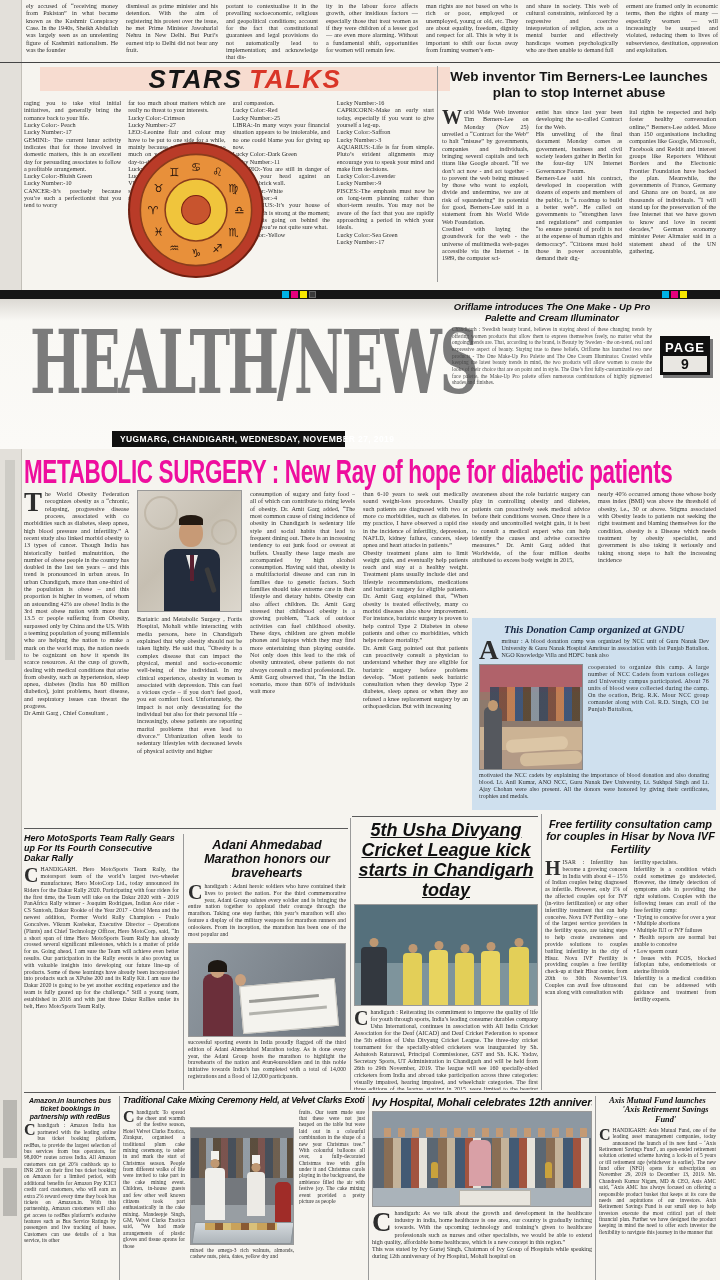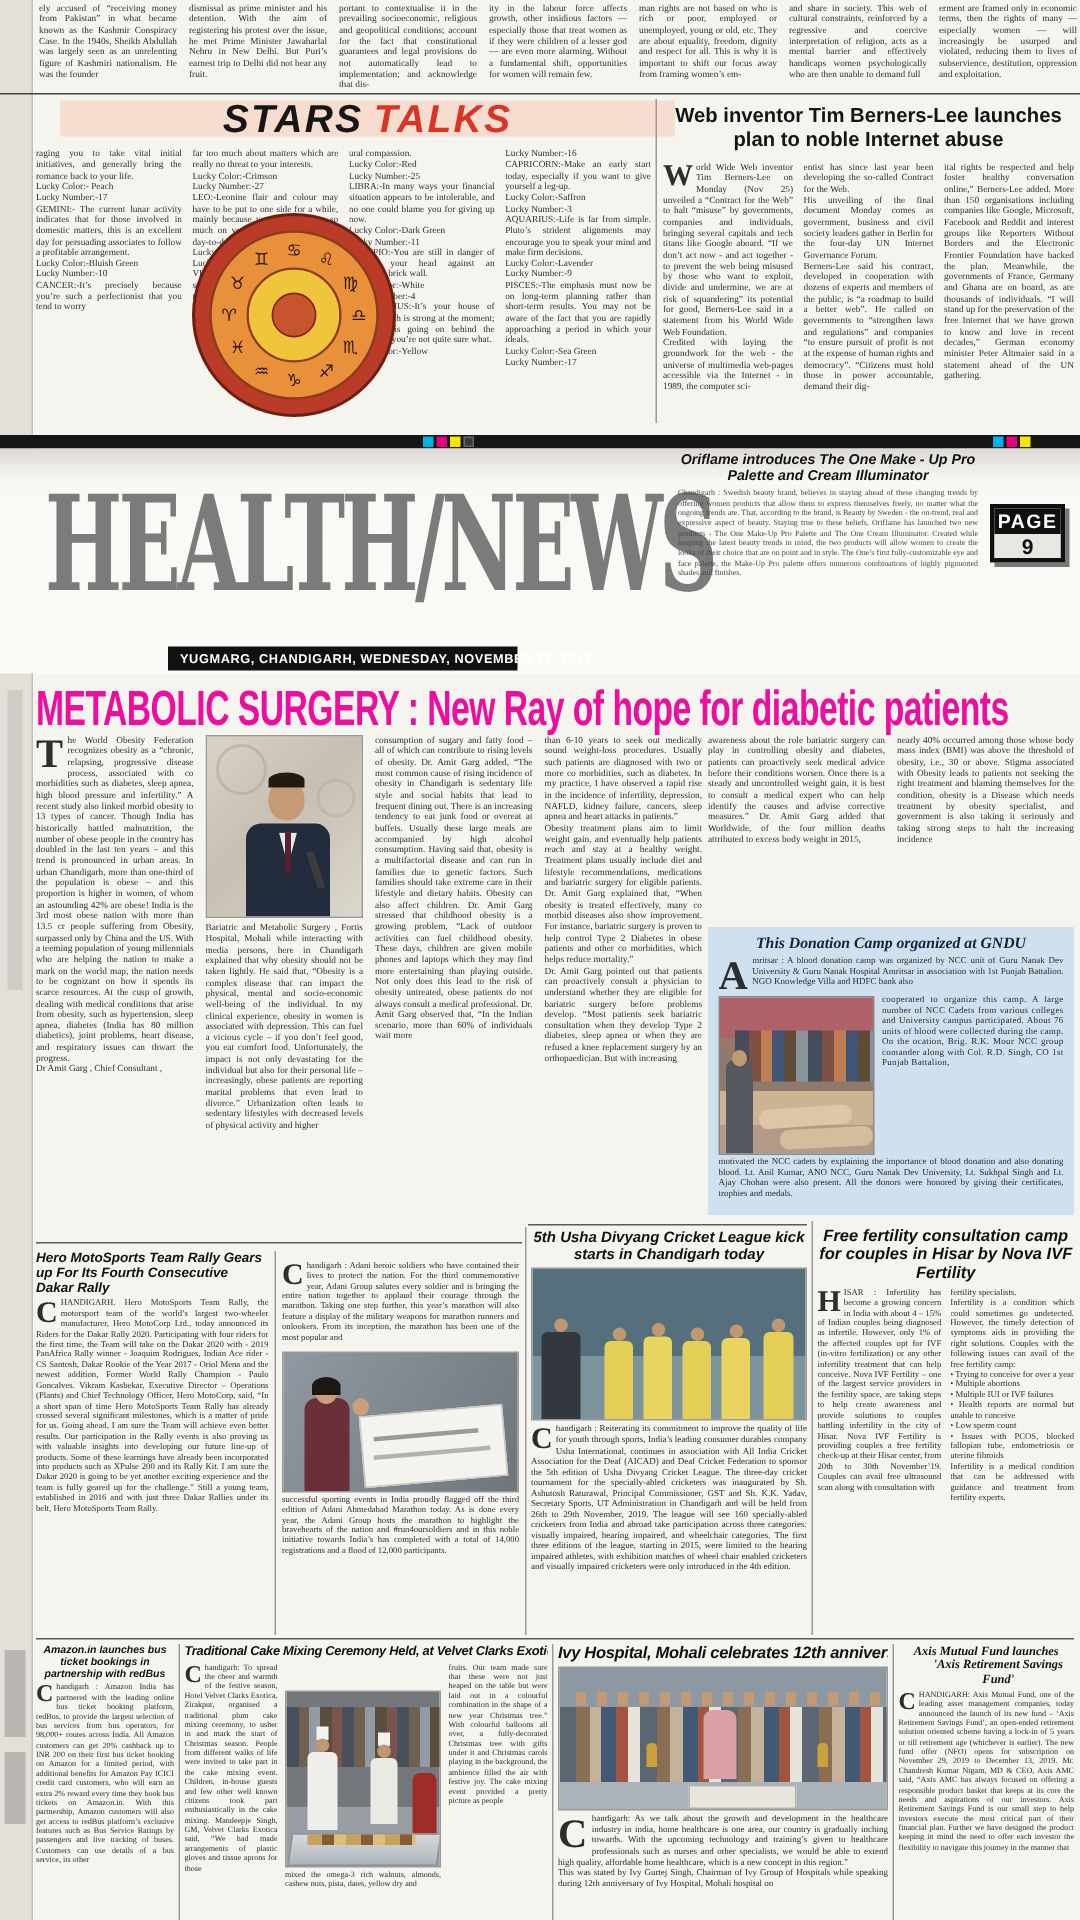--- a/index.html
+++ b/index.html
@@ -115,21 +115,21 @@
           <text x="29.6" y="45">♉</text>
           <text x="45" y="29.6">♊</text>
         <text x="66" y="24">♋</text>
           <text x="87" y="29.6">♌</text>
           <text x="102.4" y="45">♍</text>
       </g>
     </svg>
   </div>
   <div class="vrule" style="left:437px;top:66px;height:216px;"></div>
 
-  <div class="abs web-head" style="left:442px;top:69px;width:274px;">Web inventor Tim Berners-Lee launches plan to noble Internet abuse</div>
+  <div class="abs web-head" style="left:442px;top:69px;width:274px;">Web inventor Tim Berners-Lee launches plan to stop Internet abuse</div>
   <div class="abs cols" style="left:442px;top:108px;width:274px;height:174px;gap:7px;">
     <div class="col bt prelines"><span class="dc">W</span><span>orld Wide Web inventor Tim Berners-Lee on Monday (Nov 25) unveiled a “Contract for the Web” to halt “misuse” by governments, companies and individuals, bringing several capitals and tech titans like Google aboard. “If we don’t act now - and act together - to prevent the web being misused by those who want to exploit, divide and undermine, we are at risk of squandering” its potential for good, Berners-Lee said in a statement from his World Wide Web Foundation.
 Credited with laying the groundwork for the web - the universe of multimedia web-pages accessible via the Internet - in 1989, the computer sci-</span></div>
     <div class="col bt prelines">entist has since last year been developing the so-called Contract for the Web.
 His unveiling of the final document Monday comes as government, business and civil society leaders gather in Berlin for the four-day UN Internet Governance Forum.
 Berners-Lee said his contract, developed in cooperation with dozens of experts and members of the public, is “a roadmap to build a better web”. He called on governments to “strengthen laws and regulations” and companies “to ensure pursuit of profit is not at the expense of human rights and democracy”. “Citizens must hold those in power accountable, demand their dig-</div>
     <div class="col bt prelines">ital rights be respected and help foster healthy conversation online,” Berners-Lee added. More than 150 organisations including companies like Google, Microsoft, Facebook and Reddit and interest groups like Reporters Without Borders and the Electronic Frontier Foundation have backed the plan. Meanwhile, the governments of France, Germany and Ghana are on board, as are thousands of individuals. “I will stand up for the preservation of the free Internet that we have grown to know and love in recent decades,” German economy minister Peter Altmaier said in a statement ahead of the UN gathering.</div>
   </div>
 
   <div class="abs regbar" style="left:0;top:290px;width:720px;height:9px;">
@@ -204,35 +204,36 @@
   <div class="vrule" style="left:183px;top:834px;height:256px;"></div>
   <div class="vrule" style="left:350px;top:818px;height:272px;"></div>
   <div class="vrule" style="left:541px;top:814px;height:276px;"></div>
 
   <div class="abs" style="left:24px;top:833px;width:155px;height:257px;overflow:hidden;">
     <div class="h-it" style="font-size:9px;text-align:left;">Hero MotoSports Team Rally Gears up For Its Fourth Consecutive Dakar Rally</div>
     <div class="bt" style="font-size:5.8px;margin-top:3px;"><span class="dc">C</span><span>HANDIGARH. Hero MotoSports Team Rally, the motorsport team of the world’s largest two-wheeler manufacturer, Hero MotoCorp Ltd., today announced its Riders for the Dakar Rally 2020. Participating with four riders for the first time, the Team will take on the Dakar 2020 with - 2019 PanAfrica Rally winner - Joaquim Rodrigues, Indian Ace rider - CS Santosh, Dakar Rookie of the Year 2017 - Oriol Mena and the newest addition, Former World Rally Champion - Paulo Goncalves. Vikram Kasbekar, Executive Director – Operations (Plants) and Chief Technology Officer, Hero MotoCorp, said, “In a short span of time Hero MotoSports Team Rally has already crossed several significant milestones, which is a matter of pride for us. Going ahead, I am sure the Team will achieve even better results. Our participation in the Rally events is also proving us with valuable insights into developing our future line-up of products. Some of these learnings have already been incorporated into products such as XPulse 200 and its Rally Kit. I am sure the Dakar 2020 is going to be yet another exciting experience and the team is fully geared up for the challenge.” Still a young team, established in 2016 and with just three Dakar Rallies under its belt, Hero MotoSports Team Rally.</span></div>
   </div>
 
   <div class="abs" style="left:188px;top:838px;width:158px;height:252px;overflow:hidden;">
+    <div class="h-it" style="font-size:12.5px;">Adani Ahmedabad Marathon honors our bravehearts</div>
     <div class="bt" style="font-size:5.8px;margin-top:3px;height:58px;"><span class="dc">C</span><span>handigarh : Adani heroic soldiers who have contained their lives to protect the nation. For the third commemorative year, Adani Group salutes every soldier and is bringing the entire nation together to applaud their courage through the marathon. Taking one step further, this year’s marathon will also feature a display of the military weapons for marathon runners and onlookers. From its inception, the marathon has been one of the most popular and</span></div>
     <div style="position:relative;width:158px;height:94px;margin-top:2px;border:1px solid #999;background:linear-gradient(120deg,#9099a1,#6e757d);overflow:hidden;">
       <div style="position:absolute;left:14px;bottom:0;width:30px;height:62px;background:#6b2f3a;border-radius:8px 8px 0 0;"></div>
       <div style="position:absolute;left:21px;bottom:58px;width:15px;height:17px;border-radius:50%;background:#c9a07e;"></div>
       <div style="position:absolute;left:19px;bottom:64px;width:19px;height:12px;border-radius:50% 50% 0 0;background:#1d1712;"></div>
       <div style="position:absolute;left:46px;bottom:50px;width:11px;height:12px;border-radius:50%;background:#c9a07e;"></div>
       <div style="position:absolute;left:52px;bottom:6px;width:96px;height:48px;background:#f4f3ee;border:1px solid #c9c7c0;transform:rotate(-5deg);"></div>
       <div style="position:absolute;left:60px;bottom:36px;width:70px;height:3px;background:#9b9b96;transform:rotate(-5deg);"></div>
       <div style="position:absolute;left:60px;bottom:24px;width:78px;height:3px;background:#b3b3ad;transform:rotate(-5deg);"></div>
     </div>
     <div class="bt" style="font-size:5.8px;margin-top:2px;height:48px;">successful sporting events in India proudly flagged off the third edition of Adani Ahmedabad Marathon today. As is done every year, the Adani Group hosts the marathon to highlight the bravehearts of the nation and #run4oursoldiers and in this noble initiative towards India’s has completed with a total of 14,000 registrations and a flood of 12,000 participants.</div>
   </div>
 
   <div class="abs" style="left:354px;top:820px;width:184px;height:270px;overflow:hidden;">
-    <div class="h-it" style="font-size:10px;">5th Usha Divyang Cricket League kick starts in Chandigarh today</div>
+    <div class="h-it" style="font-size:18px;text-decoration:underline;">5th Usha Divyang Cricket League kick starts in Chandigarh today</div>
     <div style="position:relative;width:184px;height:102px;margin-top:3px;border:1px solid #999;background:linear-gradient(#55707c 0 58%, #7e949c 58% 100%);overflow:hidden;">
       <div class="fig" style="left:6px;bottom:0;width:26px;height:58px;background:#33383f;"></div>
       <div class="fig" style="left:48px;bottom:0;width:19px;height:52px;background:#e3cf58;"></div>
       <div class="fig" style="left:74px;bottom:0;width:19px;height:55px;background:#e8d45f;"></div>
       <div class="fig" style="left:100px;bottom:0;width:19px;height:52px;background:#e3cf58;"></div>
       <div class="fig" style="left:126px;bottom:0;width:19px;height:54px;background:#e8d45f;"></div>
       <div class="fig" style="left:154px;bottom:0;width:20px;height:58px;background:#e3cf58;"></div>
     </div>
     <div class="bt" style="font-size:6px;margin-top:3px;"><span class="dc">C</span><span>handigarh : Reiterating its commitment to improve the quality of life for youth through sports, India’s leading consumer durables company Usha International, continues in association with All India Cricket Association for the Deaf (AICAD) and Deaf Cricket Federation to sponsor the 5th edition of Usha Divyang Cricket League. The three-day cricket tournament for the specially-abled cricketers was inaugurated by Sh. Ashutosh Raturawal, Principal Commissioner, GST and Sh. K.K. Yadav, Secretary Sports, UT Administration in Chandigarh and will be held from 26th to 29th November, 2019. The league will see 160 specially-abled cricketers from India and abroad take participation across three categories: visually impaired, hearing impaired, and wheelchair categories. The first three editions of the league, starting in 2015, were limited to the hearing impaired athletes, with exhibition matches of wheel chair enabled cricketers and visually impaired cricketers were only introduced in the 4th edition.</span></div>
   </div>

